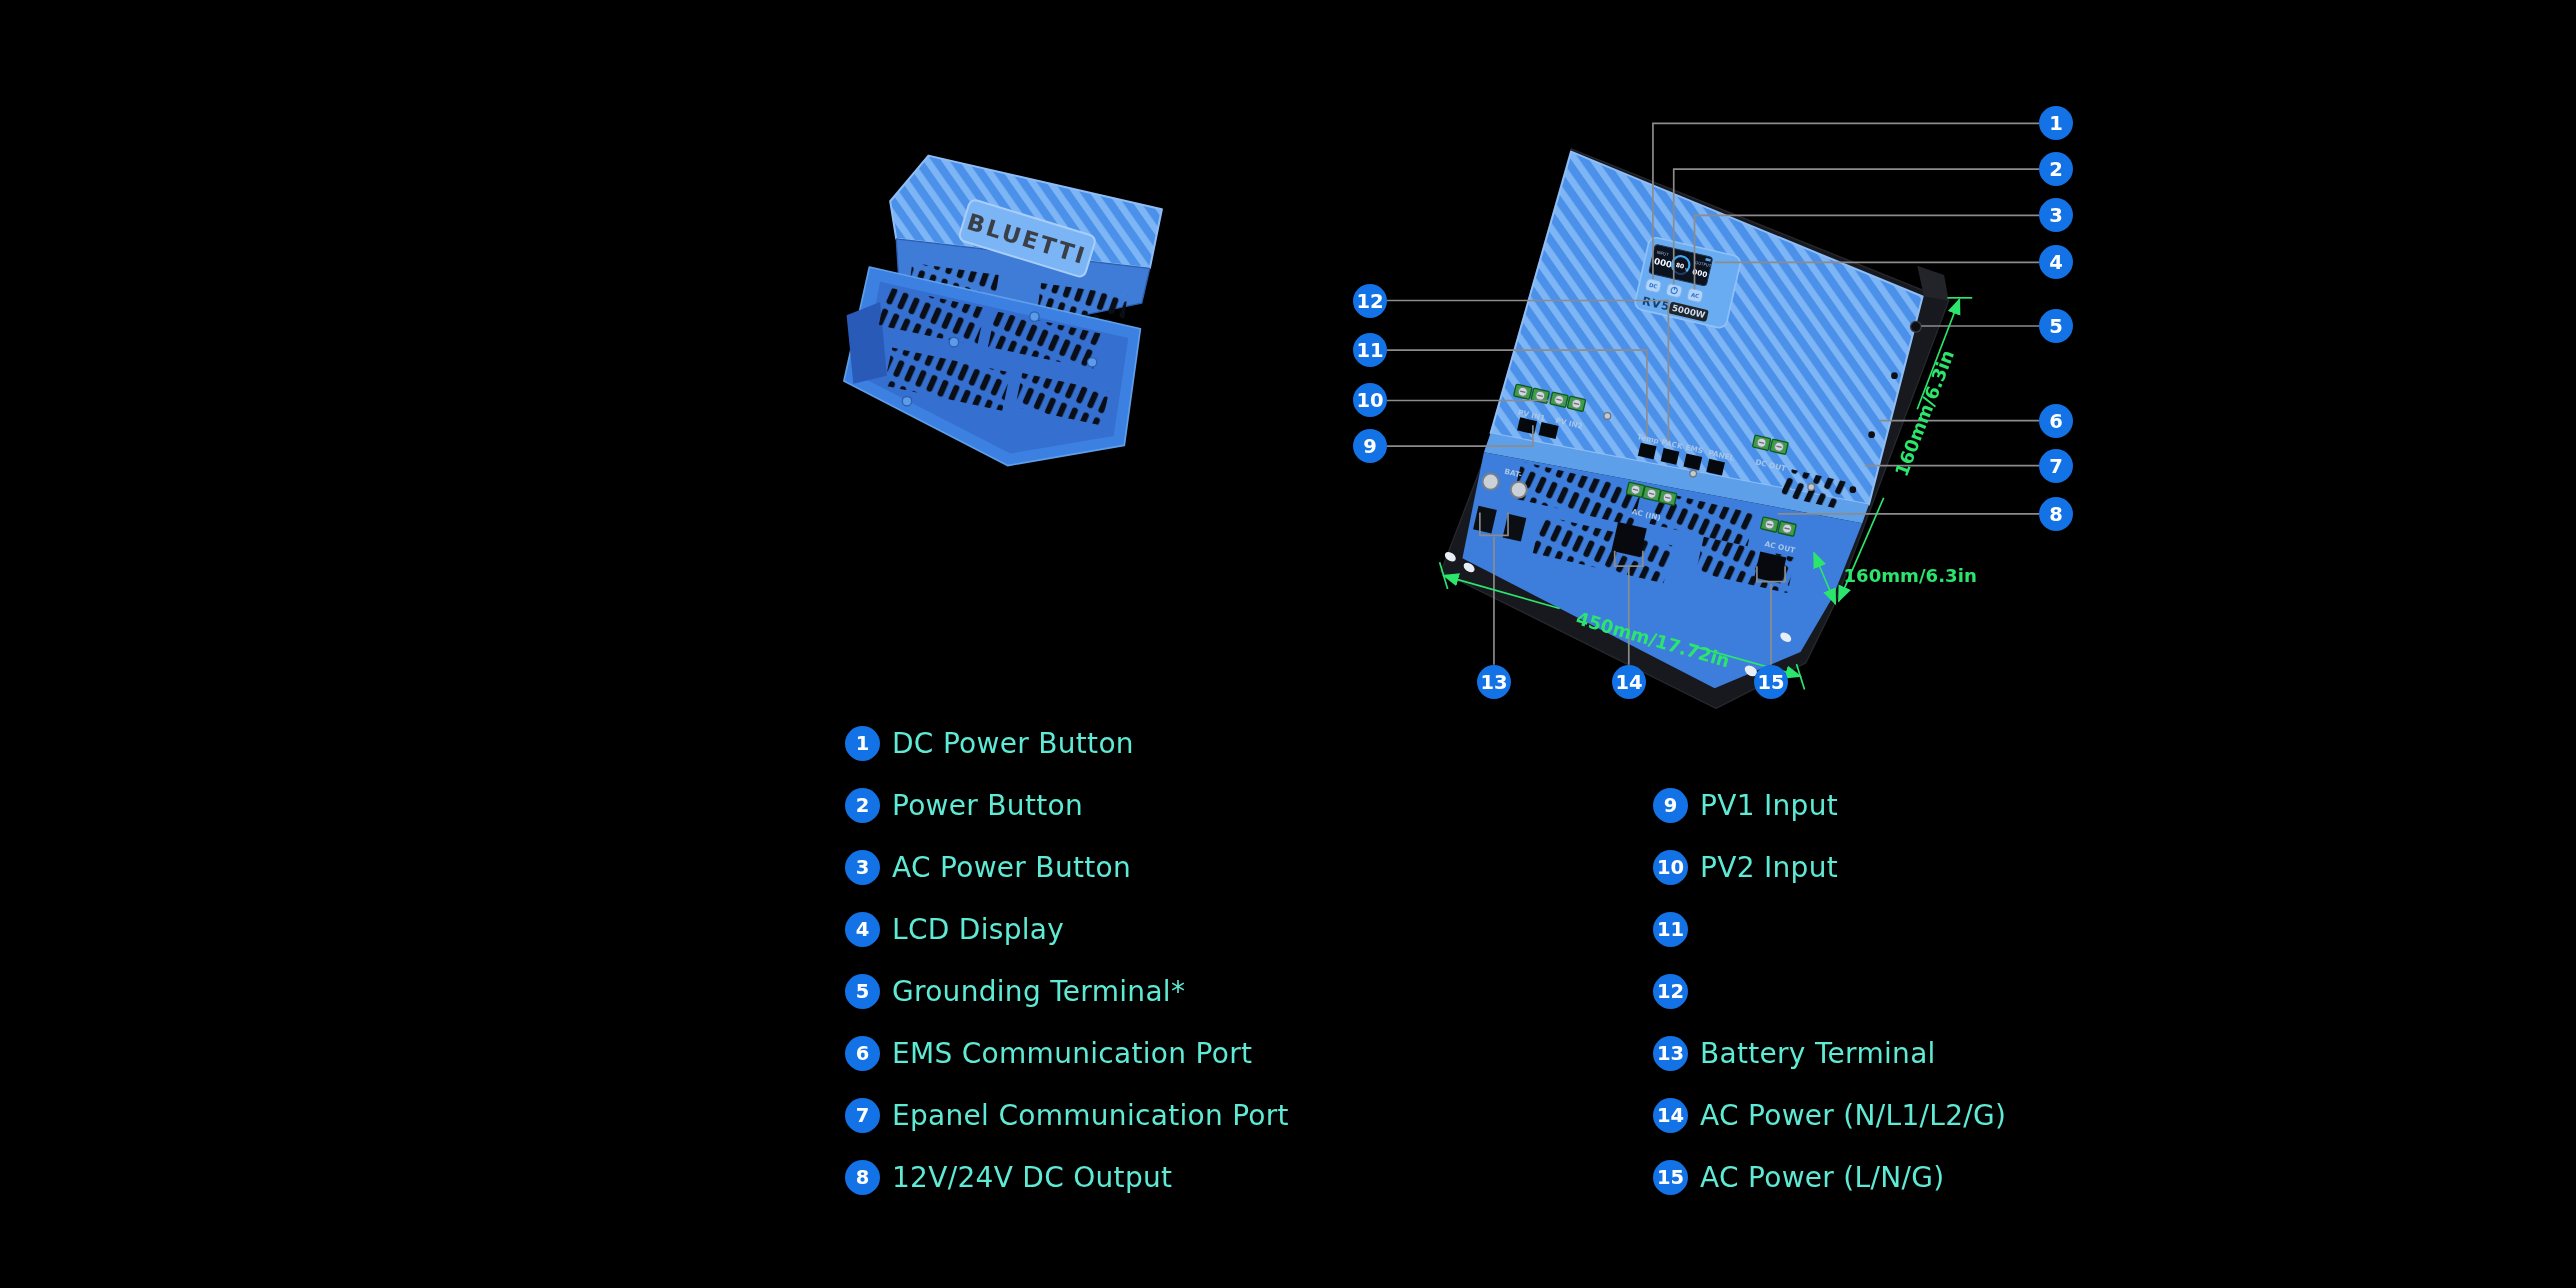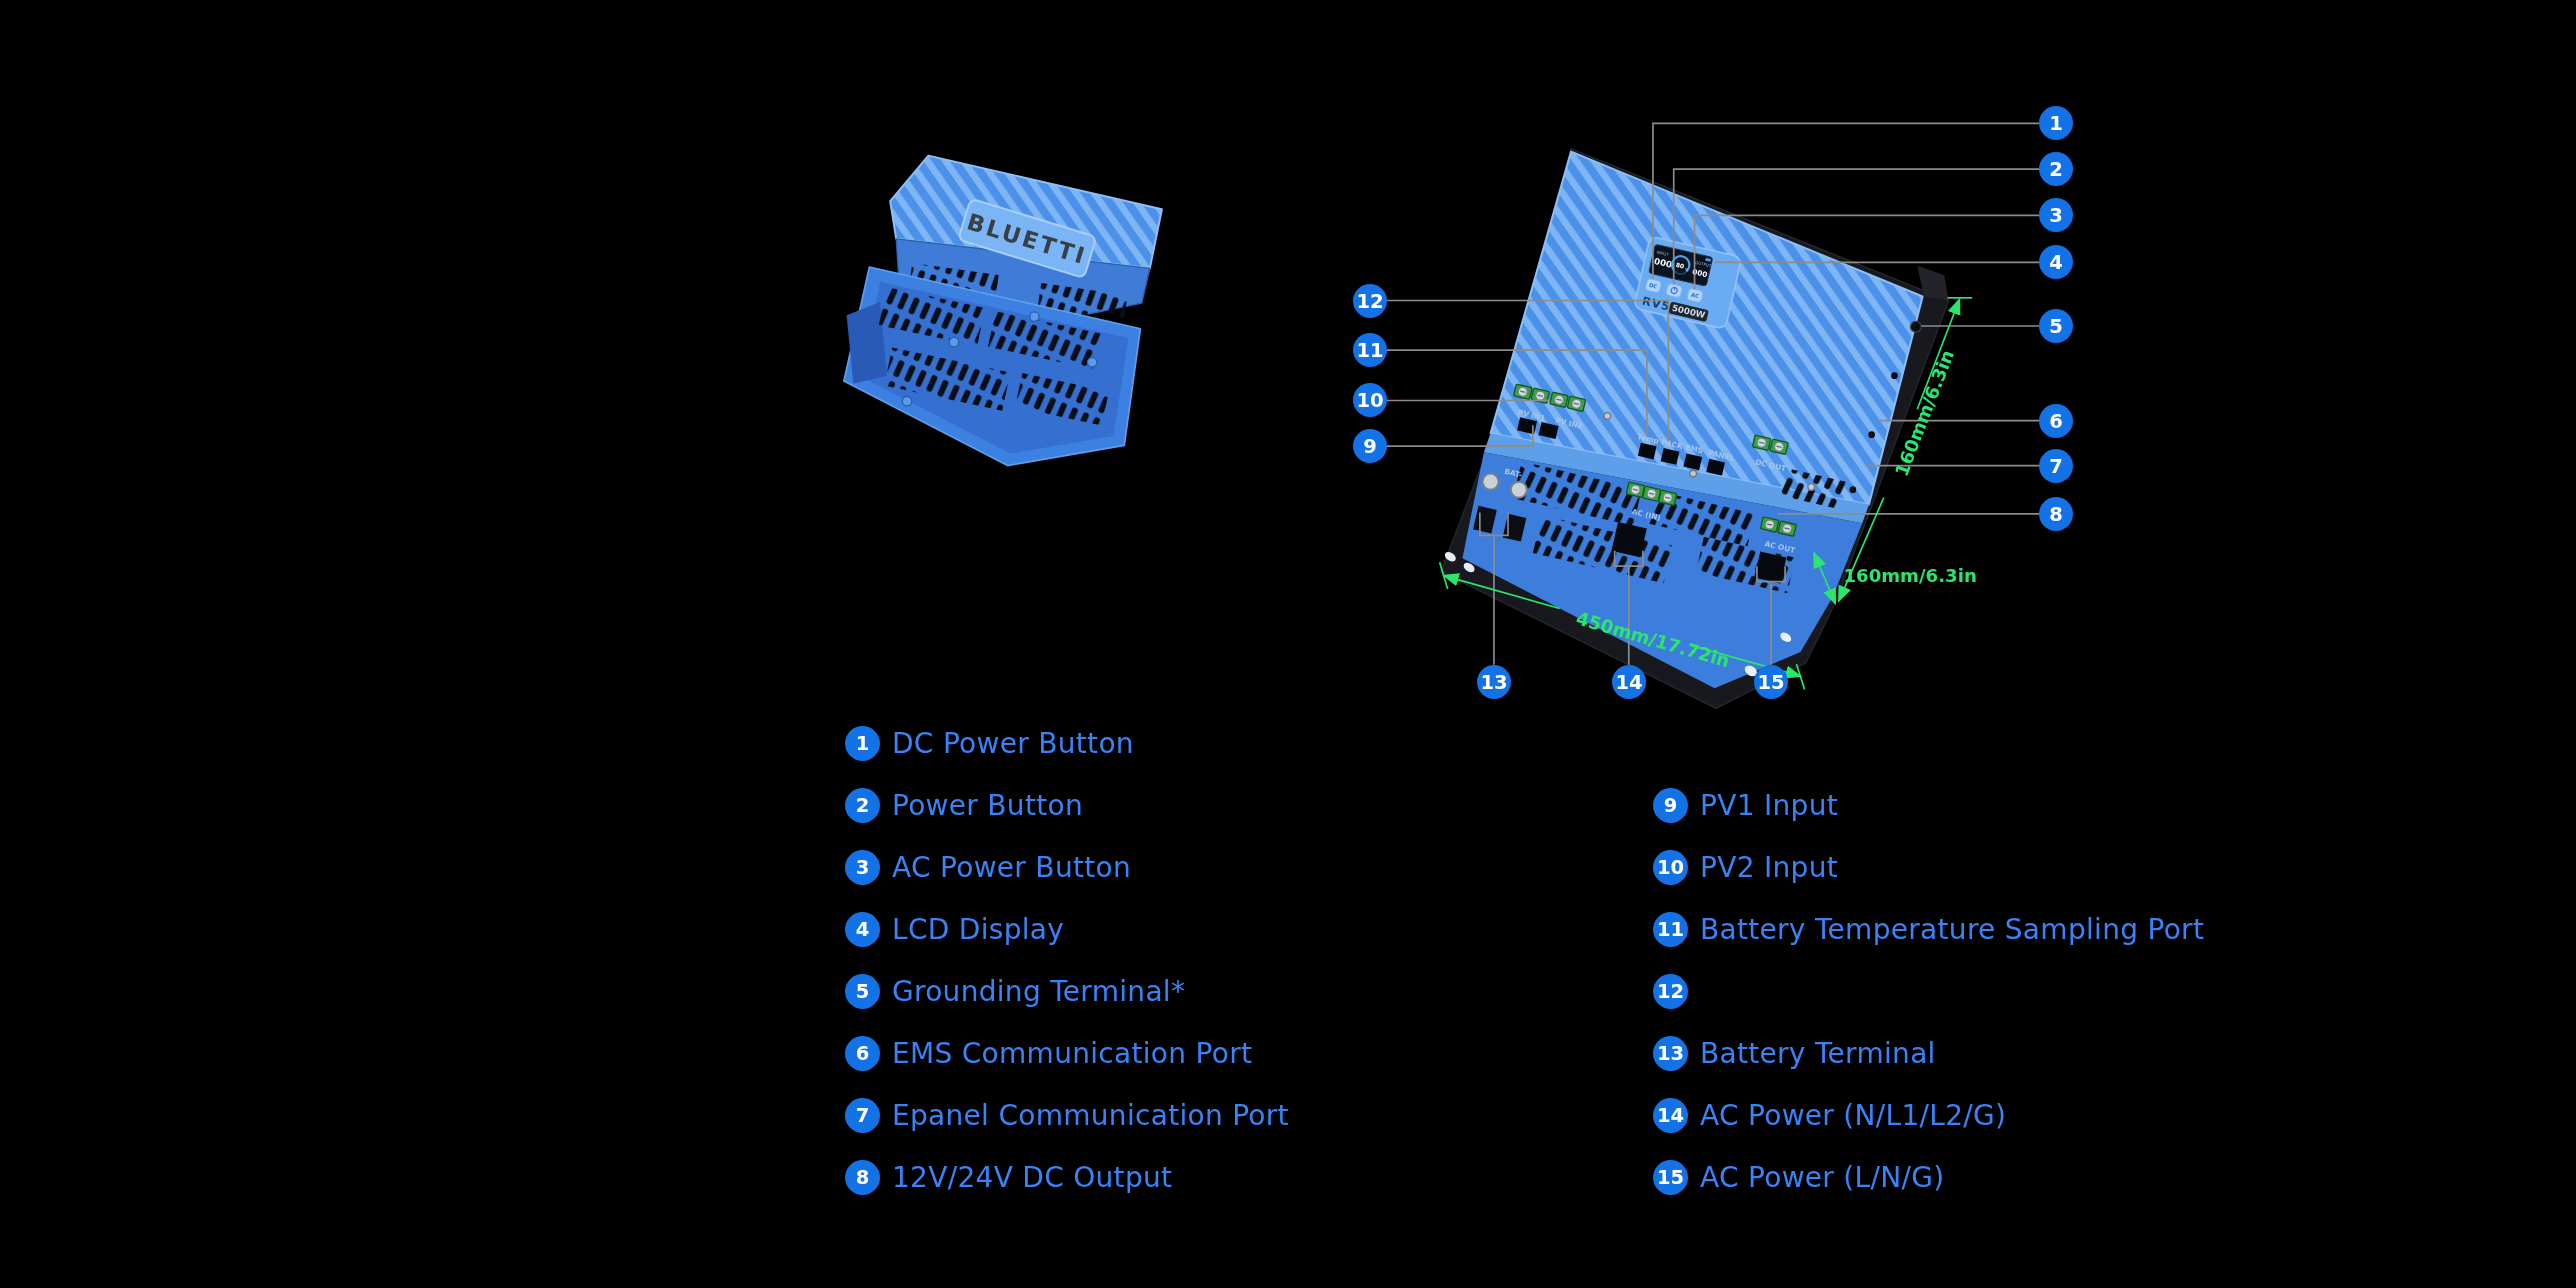--- a/index.html
+++ b/index.html
@@ -10,21 +10,21 @@
   .callout{position:absolute;width:34px;height:34px;border-radius:50%;
            background:#1272E6;color:#fff;display:flex;align-items:center;justify-content:center;
            font-size:19.5px;font-weight:bold;transform:translate(-50%,-50%);z-index:5;}
   
   .legend{position:absolute;z-index:4;}
   .legend-left{left:845px;top:726px;}
   .legend-right{left:1653px;top:788px;}
   .legend-row{display:flex;align-items:center;height:35px;margin-bottom:27px;}
   .lnum{width:35px;height:35px;border-radius:50%;background:#1272E6;color:#fff;
         display:flex;align-items:center;justify-content:center;font-size:19.5px;font-weight:bold;flex:0 0 35px;}
-  .llabel{margin-left:12px;font-size:28px;color:#3b82f6;letter-spacing:0.3px;white-space:nowrap;}
+  .llabel{margin-left:12px;font-size:28px;color:#5eead4;letter-spacing:0.3px;white-space:nowrap;}
   
   text{font-family:"DejaVu Sans","Liberation Sans",sans-serif;}
   .dimtxt{fill:#2BE56D;font-size:27px;font-weight:bold;}
   .portlbl{fill:#A9C6E8;font-size:11px;font-weight:bold;}
 </style>
 </head>
 <body>
 
 <div id="canvas">
 
@@ -338,21 +338,20 @@
         <span class="llabel">PV1 Input</span>
       </div>
 
       <div class="legend-row">
         <span class="lnum">10</span>
         <span class="llabel">PV2 Input</span>
       </div>
 
       <div class="legend-row">
         <span class="lnum">11</span>
-        <span class="llabel">Battery Temperature Sampling Port</span>
       </div>
 
       <div class="legend-row">
         <span class="lnum">12</span>
       </div>
 
       <div class="legend-row">
         <span class="lnum">13</span>
         <span class="llabel">Battery Terminal</span>
       </div>

